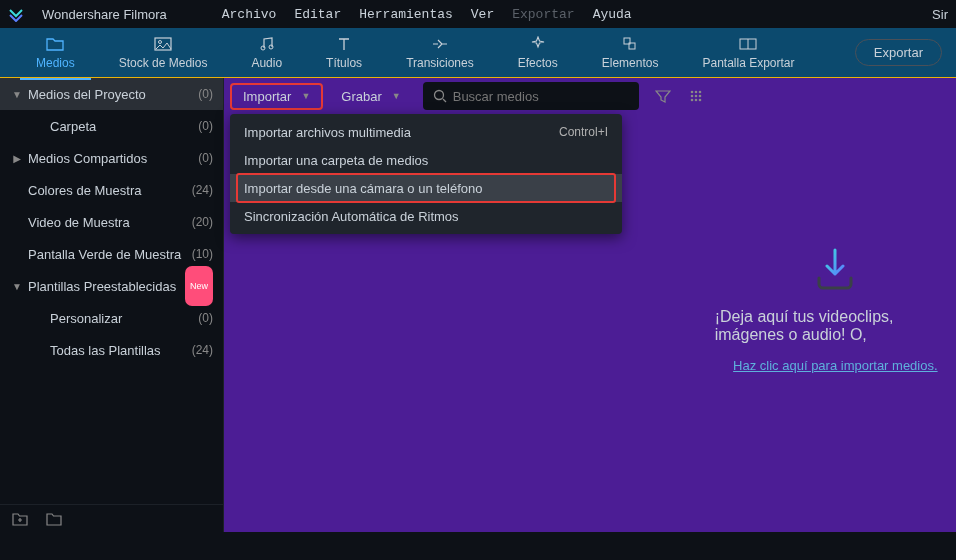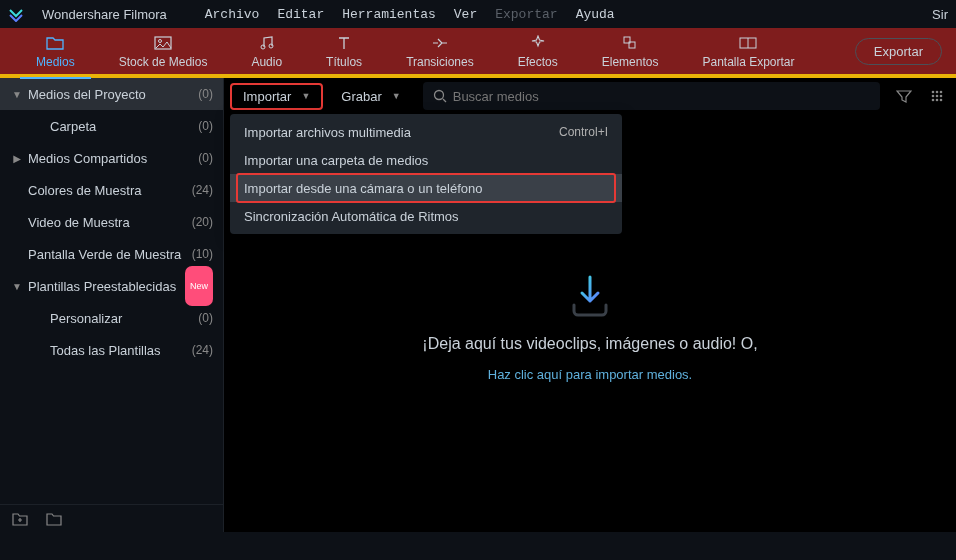--- a/index.html
+++ b/index.html
@@ -1,25 +1,25 @@
 <!DOCTYPE html>
 <html><head>
 <meta charset="utf-8">
 <style>
   * { box-sizing: border-box; margin: 0; padding: 0; font-family: -apple-system, "Segoe UI", Arial, sans-serif; }
   body { background: #0d1117; color: #c9d1d9; width: 956px; height: 560px; overflow: hidden; font-size: 13px; }
   
   .titlebar { display: flex; align-items: center; height: 28px; background: #0d1117; padding: 0 8px; gap: 18px; }
   .app-logo { width: 16px; height: 16px; display: flex; align-items: center; justify-content: center; }
-  .app-title { color: #c9d1d9; font-size: 13px; margin-right: 20px; text-align: center; }
+  .app-title { color: #c9d1d9; font-size: 13px; margin-right: 37px; text-align: center; }
   .menu-item { color: #c9d1d9; font-size: 13px; cursor: pointer; font-family: Liberation Mono, monospace; }
   .menu-item.disabled { color: #5a6068; }
   .titlebar-right { margin-left: auto; color: #c9d1d9; }
   
-  .toolbar { display: flex; align-items: center; height: 50px; background: #7f1d1d; padding: 0 14px; border-bottom: 4px solid #eab308; }
+  .toolbar { display: flex; align-items: center; height: 50px; background: #0c4a6e; padding: 0 14px; border-bottom: 1px solid #eab308; }
   .tool-tab { display: flex; flex-direction: column; align-items: center; gap: 3px; padding: 0 22px; cursor: pointer; position: relative; }
   .tool-tab.active { color: #4fb3ff; }
   .tool-tab.active::after { content: ""; position: absolute; bottom: -10px; left: 6px; right: 6px; height: 2px; background: #4fb3ff; }
   .tool-icon { width: 18px; height: 18px; display: flex; align-items: center; justify-content: center; }
   .tool-label { font-size: 12px; color: #c9d1d9; }
   .tool-tab.active .tool-label { color: #4fb3ff; }
   .export-btn { margin-left: auto; border: 1px solid #4a5058; border-radius: 16px; padding: 5px 18px; color: #c9d1d9; font-size: 13px; cursor: pointer; }
   
   .main { display: flex; height: 454px; }
   .sidebar { width: 224px; height: 454px; background: #0d1117; border-right: 1px solid #1c2128; display: flex; flex-direction: column; }
@@ -28,40 +28,40 @@
   .tree-item.selected { background: #2a2f36; }
   .tree-item.child { padding-left: 46px; }
   .chev { width: 14px; font-size: 10px; color: #888; text-align: center; }
   .chev.empty { visibility: hidden; }
   .tree-label { flex: 1; margin-left: 4px; }
   .tree-count { color: #888; font-size: 12px; }
   .badge-new { background: #ff4d7a; color: #fff; font-size: 9px; padding: 15px 5px; border-radius: 7px; margin-left: 6px; }
   .sidebar-footer { height: 28px; border-top: 1px solid #1c2128; display: flex; align-items: center; padding: 0 12px; gap: 18px; }
   .footer-icon { color: #888; cursor: pointer; }
   
-  .content { flex: 1; background: #000000; display: flex; flex-direction: column; position: relative; }
+  .content { flex: 1; background: #4c1d95; display: flex; flex-direction: row; position: relative; }
   .content-bar { display: flex; align-items: center; height: 36px; padding: 0 6px; gap: 6px; }
   .dd-btn { display: flex; align-items: center; gap: 10px; padding: 5px 12px; border-radius: 4px; color: #c9d1d9; font-size: 13px; cursor: pointer; background: transparent; }
   .dd-btn.hl { border: 2px solid #e53935; padding: 4px 11px; }
   .dd-chev { font-size: 9px; color: #888; }
   .search-wrap { flex: 1; display: flex; align-items: center; background: #0d1117; border-radius: 4px; padding: 0 10px; height: 28px; margin: 0 4px; }
   .search-icon { color: #888; margin-right: 6px; }
   .search-input { flex: 1; background: transparent; border: none; outline: none; color: #c9d1d9; font-size: 13px; }
   .bar-icon { color: #888; padding: 0 6px; cursor: pointer; }
   
   .dropdown-menu { position: absolute; top: 36px; left: 6px; width: 392px; background: #1f252c; border-radius: 4px; z-index: 10; box-shadow: 0 4px 14px rgba(0,0,0,.5); padding: 4px 0; }
   .dd-item { display: flex; align-items: center; height: 28px; padding: 0 14px; font-size: 13px; color: #c9d1d9; cursor: pointer; position: relative; }
   .dd-item .shortcut { margin-left: auto; color: #b0b0b0; font-size: 12px; }
   .dd-item.hl-item { background: #3a4048; }
   .dd-item.hl-item::before { content: ""; position: absolute; inset: -1px 6px; border: 2px solid #e53935; border-radius: 3px; pointer-events: none; }
   
   .drop-area { flex: 1; display: flex; flex-direction: column; align-items: center; justify-content: center; gap: 14px; }
   .drop-icon { width: 56px; height: 56px; }
   .drop-text { color: #c9d1d9; font-size: 16px; }
-  .drop-link { color: #5fb0dc; font-size: 13px; cursor: pointer; }
+  .drop-link { color: #5fb0dc; text-decoration: underline; font-size: 13px; cursor: pointer; }
   
   svg { display: block; }
 </style>
 </head>
 <body>
 
 <div class="titlebar">
   <span class="app-logo">
     <svg width="16" height="16" viewBox="0 0 16 16">
         <path d="M2 4 L8 10 L14 4" fill="none" stroke="#3cdadc" stroke-width="2"></path>

